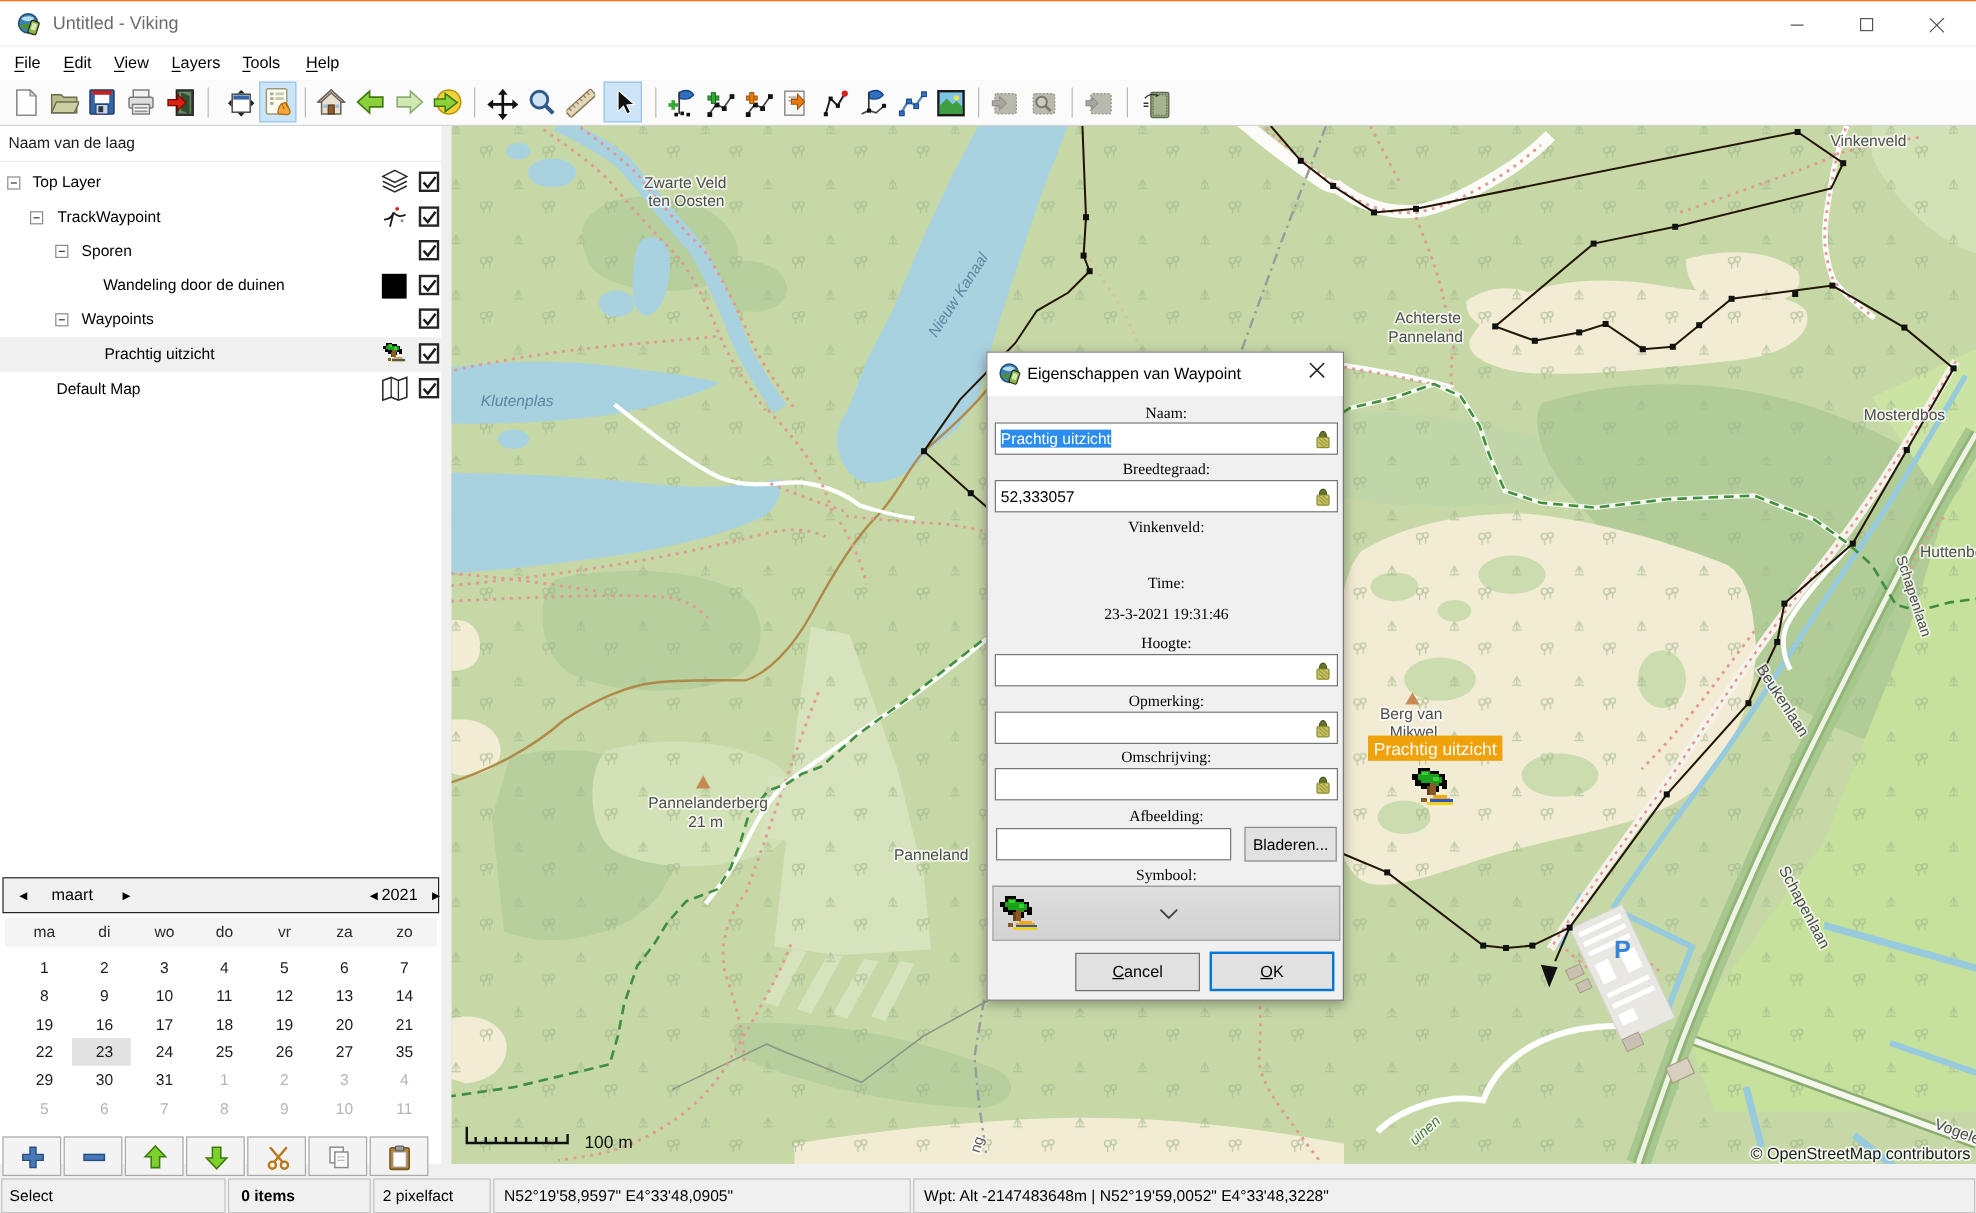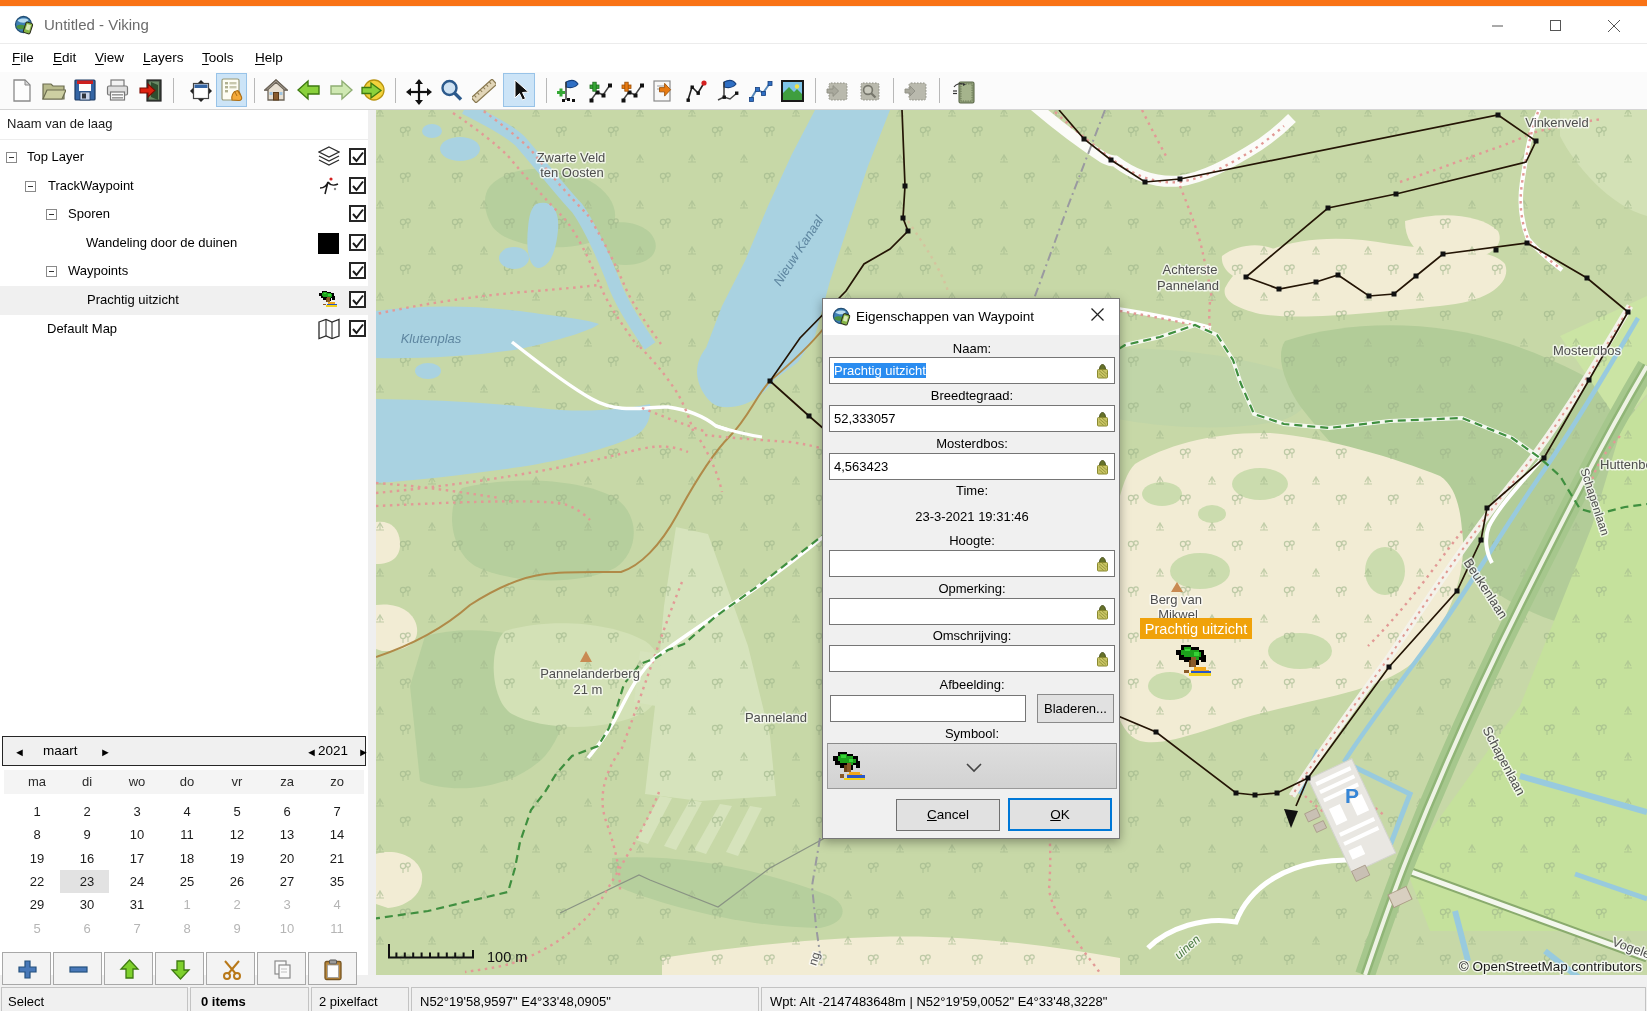--- a/index.html
+++ b/index.html
@@ -1,18 +1,18 @@
 <!DOCTYPE html>
 <html><head>
 <meta charset="utf-8">
 <style>
 * { margin:0; padding:0; box-sizing:border-box; }
 html,body { width:1647px; height:1011px; overflow:hidden; }
 body { font-family:"Liberation Sans", sans-serif; background:#f0f0f0; position:relative; }
-#app { position:absolute; left:0; top:0; width:1647px; height:1011px; border-top:6px solid #f97316; }
+#app { position:absolute; left:0; top:0; width:1647px; height:1011px; border-top:1px solid #f97316; }
 
 
 #titlebar { position:absolute; left:0; top:1px; width:1647px; height:37px; background:#fff; border-bottom:1px solid #ececec; }
 #titlebar .ttext { position:absolute; left:44px; top:9px; font-size:15px; color:#6b6b6b; }
 #titlebar .appicon { position:absolute; left:14px; top:8px; }
 .winbtn { position:absolute; top:0; width:46px; height:37px; }
 .winbtn svg { position:absolute; left:17px; top:13px; }
 #btnmin { left:1475px; } #btnmax { left:1533px; } #btnclose { left:1591px; }
 
 
@@ -62,21 +62,21 @@
 .sbox span { position:absolute; top:6px; font-size:13px; color:#000; white-space:nowrap; }
 
 
 #mapwrap { position:absolute; left:376px; top:104px; width:1271px; height:865px; overflow:hidden; }
 
 
 #dlg { position:absolute; left:822px; top:292px; width:298px; height:541px; background:#f0f0f0; border:1px solid #777; box-shadow:0 3px 10px rgba(0,0,0,.35); }
 #dlgtitle { position:absolute; left:0; top:0; width:296px; height:36px; background:#fff; }
 #dlgtitle .dtext { position:absolute; left:33px; top:10px; font-size:13.5px; color:#000; }
 #dlgtitle .dx { position:absolute; left:268px; top:8px; font-size:16px; color:#333; font-weight:400; }
-.dlbl { position:absolute; left:0; width:298px; text-align:center; font-size:13px; color:#000; }
+.dlbl { position:absolute; left:0; width:298px; text-align:center; font-size:13px; color:#000;font-family:Liberation Serif, serif; }
 .dinput { position:absolute; left:6px; width:286px; height:27px; background:#fff; border:1px solid #757575; }
 .brush { position:absolute; right:4px; top:5px; }
 .dinput .val { position:absolute; left:4px; top:5px; font-size:13px; color:#000; }
 </style>
 </head>
 <body>
 <div id="app">
   <div id="titlebar">
     <span class="appicon"><svg width="21" height="21" viewBox="0 0 21 21">
           <circle cx="9.5" cy="9.5" r="8" fill="#3d7fb4" stroke="#234e74" stroke-width="1.3"></circle>
@@ -823,29 +823,21 @@
       </div>
     <span class="dlbl" style="top:89px">Breedtegraad:</span>
     <div class="dinput" style="top:106px">
         <span class="val">52,333057</span>
         <span class="brush"><svg width="15" height="16" viewBox="0 0 15 16">
             <path d="M4.5 6.5 C4.5 3 6.2 1.5 7.5 1.5 C8.8 1.5 10.5 3 10.5 6.5 z" fill="#66722a" stroke="#474f1c" stroke-width="1"></path>
             <rect x="2.5" y="6.5" width="10" height="8.5" rx="1" fill="#c8c464" stroke="#8a8a30" stroke-width="1"></rect>
             <path d="M4 7.5 l7 6 M4 10.5 l5 4.3 M7 7 l5.5 4.7" stroke="#9a9a40" stroke-width="1" fill="none"></path>
           </svg></span>
       </div>
-    <span class="dlbl" style="top:137px">Mosterdbos:</span>
-    <div class="dinput" style="top:154px">
-        <span class="val">4,563423</span>
-        <span class="brush"><svg width="15" height="16" viewBox="0 0 15 16">
-            <path d="M4.5 6.5 C4.5 3 6.2 1.5 7.5 1.5 C8.8 1.5 10.5 3 10.5 6.5 z" fill="#66722a" stroke="#474f1c" stroke-width="1"></path>
-            <rect x="2.5" y="6.5" width="10" height="8.5" rx="1" fill="#c8c464" stroke="#8a8a30" stroke-width="1"></rect>
-            <path d="M4 7.5 l7 6 M4 10.5 l5 4.3 M7 7 l5.5 4.7" stroke="#9a9a40" stroke-width="1" fill="none"></path>
-          </svg></span>
-      </div>
+    <span class="dlbl" style="top:137px">Vinkenveld:</span>
     <span class="dlbl" style="top:184px">Time:</span>
     <span class="dlbl" style="top:210px">23-3-2021 19:31:46</span>
     <span class="dlbl" style="top:234px">Hoogte:</span>
     <div class="dinput" style="top:251px">
         <span class="brush"><svg width="15" height="16" viewBox="0 0 15 16">
             <path d="M4.5 6.5 C4.5 3 6.2 1.5 7.5 1.5 C8.8 1.5 10.5 3 10.5 6.5 z" fill="#66722a" stroke="#474f1c" stroke-width="1"></path>
             <rect x="2.5" y="6.5" width="10" height="8.5" rx="1" fill="#c8c464" stroke="#8a8a30" stroke-width="1"></rect>
             <path d="M4 7.5 l7 6 M4 10.5 l5 4.3 M7 7 l5.5 4.7" stroke="#9a9a40" stroke-width="1" fill="none"></path>
           </svg></span>
       </div>

